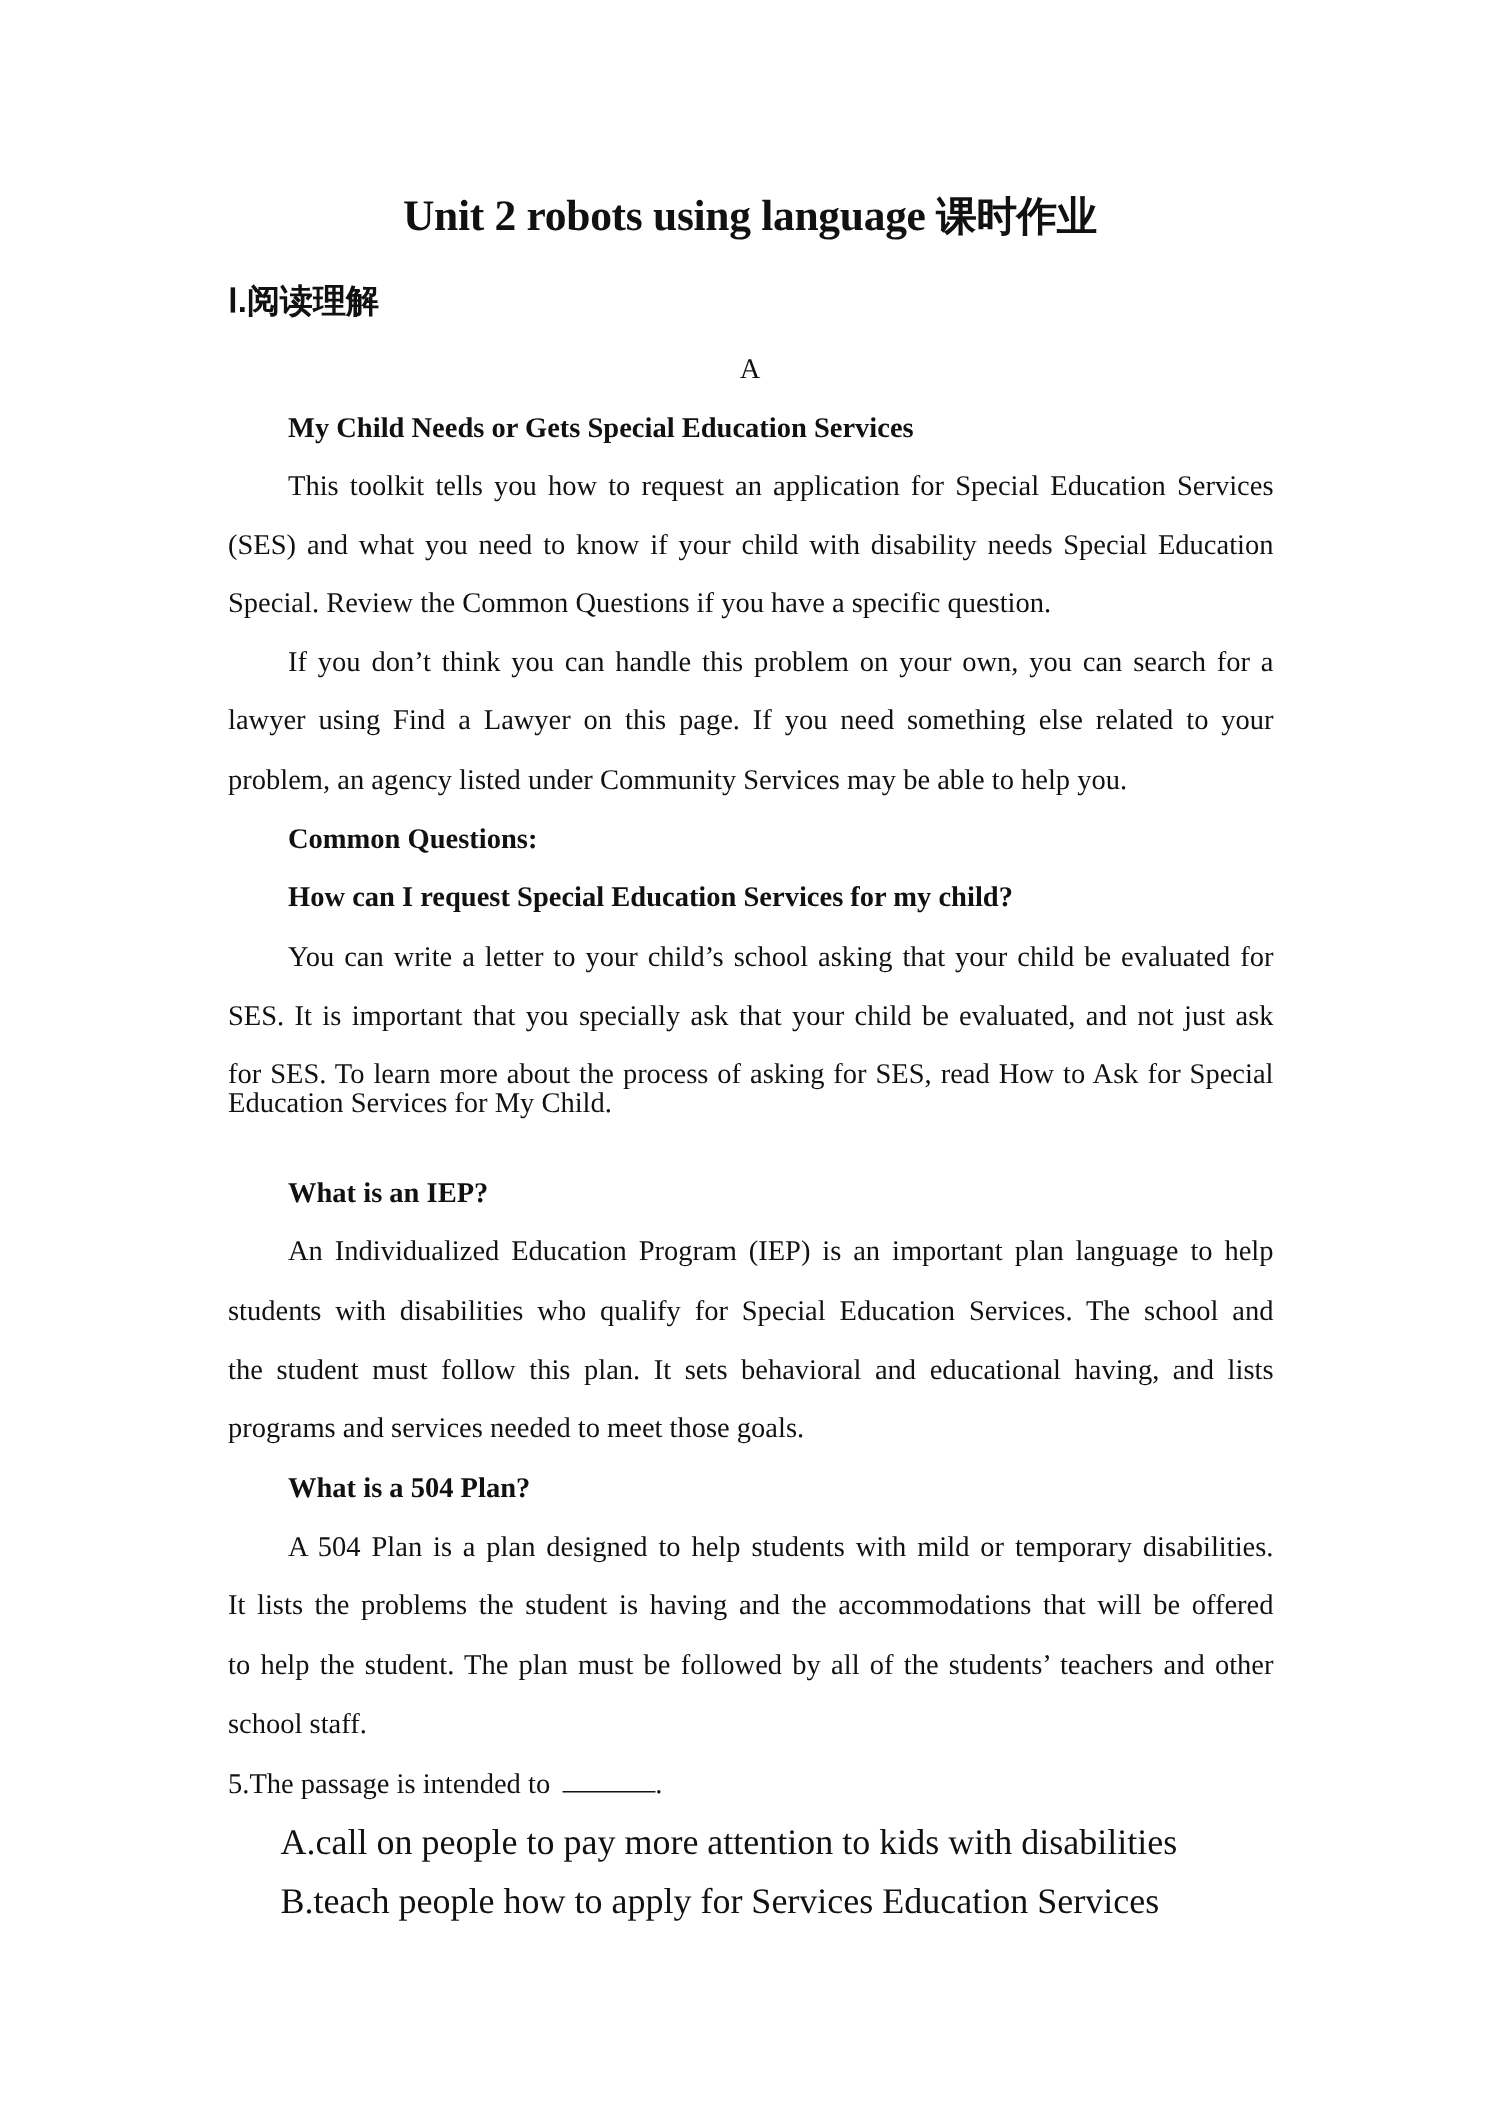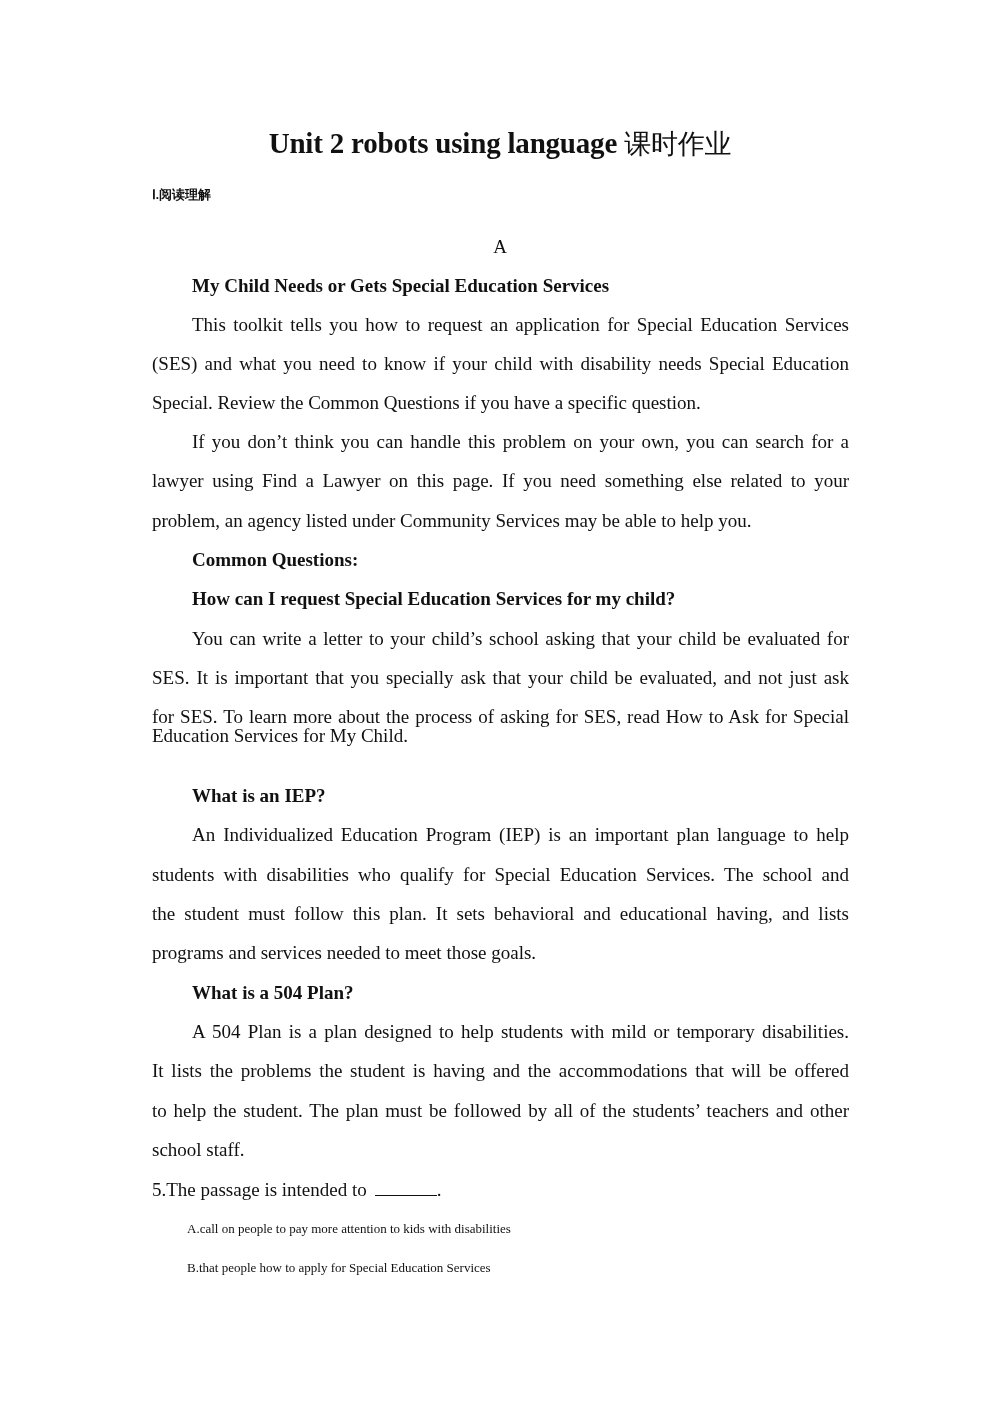--- a/index.html
+++ b/index.html
@@ -1,28 +1,28 @@
 <!DOCTYPE html>
 <html><head>
 <meta charset="utf-8">
 <style>
   html, body { margin: 0; padding: 0; background: #ffffff; }
   body { width: 1000px; height: 1414px; position: relative; overflow: hidden;
          font-family: "Liberation Serif", "DejaVu Serif", serif; color: #111; }
   .title { position: absolute; top: 126px; left: 0; width: 1000px; text-align: center;
            font-size: 29px; font-weight: bold; letter-spacing: -0.2px; }
-  .title .cn { font-family: "DejaVu Sans", sans-serif; font-weight: normal; font-size: 27px; }
-  .section { position: absolute; top: 186px; left: 152px; font-size: 13px; font-weight: bold;
-             font-family: Liberation Serif, serif; }
+  .title .cn { font-family: "DejaVu Sans", sans-serif; font-weight: bold; font-size: 27px; }
+  .section { position: absolute; top: 186px; left: 152px; font-size: 22px; font-weight: bold;
+             font-family: Liberation Sans, sans-serif; }
   .passage-letter { position: absolute; top: 236px; left: 0; width: 1000px; text-align: center; font-size: 19px; }
   .line { position: absolute; left: 152px; width: 697px; font-size: 19px; white-space: nowrap; line-height: 24px; }
   .line.indent { left: 192px; width: 657px; }
   .line.just { text-align: justify; text-align-last: justify; }
   .bold { font-weight: bold; }
-  .opt { position: absolute; left: 187px; font-size: 13px; white-space: nowrap; line-height: 24px; }
+  .opt { position: absolute; left: 187px; font-size: 24px; white-space: nowrap; line-height: 24px; }
   .blank { display: inline-block; width: 62px; border-bottom: 1.5px solid #111; height: 16px; margin-left: 8px; vertical-align: baseline; }
 </style>
 </head>
 <body>
 
 <div>
   <div class="title"><span>Unit 2 robots using language </span><span class="cn">课时作业</span></div>
 
   <div class="section">Ⅰ.阅读理解</div>
 
@@ -56,14 +56,14 @@
   <div class="line indent bold" style="top:981px">What is a 504 Plan?</div>
 
   <div class="line indent just" style="top:1020px">A 504 Plan is a plan designed to help students with mild or temporary disabilities.</div>
   <div class="line just" style="top:1059px">It lists the problems the student is having and the accommodations that will be offered</div>
   <div class="line just" style="top:1099px">to help the student. The plan must be followed by all of the students’ teachers and other</div>
   <div class="line" style="top:1138px">school staff.</div>
 
   <div class="line" style="top:1178px"><span>5.The passage is intended to</span><span class="blank"></span><span>.</span></div>
 
   <div class="opt" style="top:1217px">A.call on people to pay more attention to kids with disabilities</div>
-  <div class="opt" style="top:1256px">B.that people how to apply for Special Education Services</div>
+  <div class="opt" style="top:1256px">B.teach people how to apply for Services Education Services</div>
 </div>
 
 </body></html>

